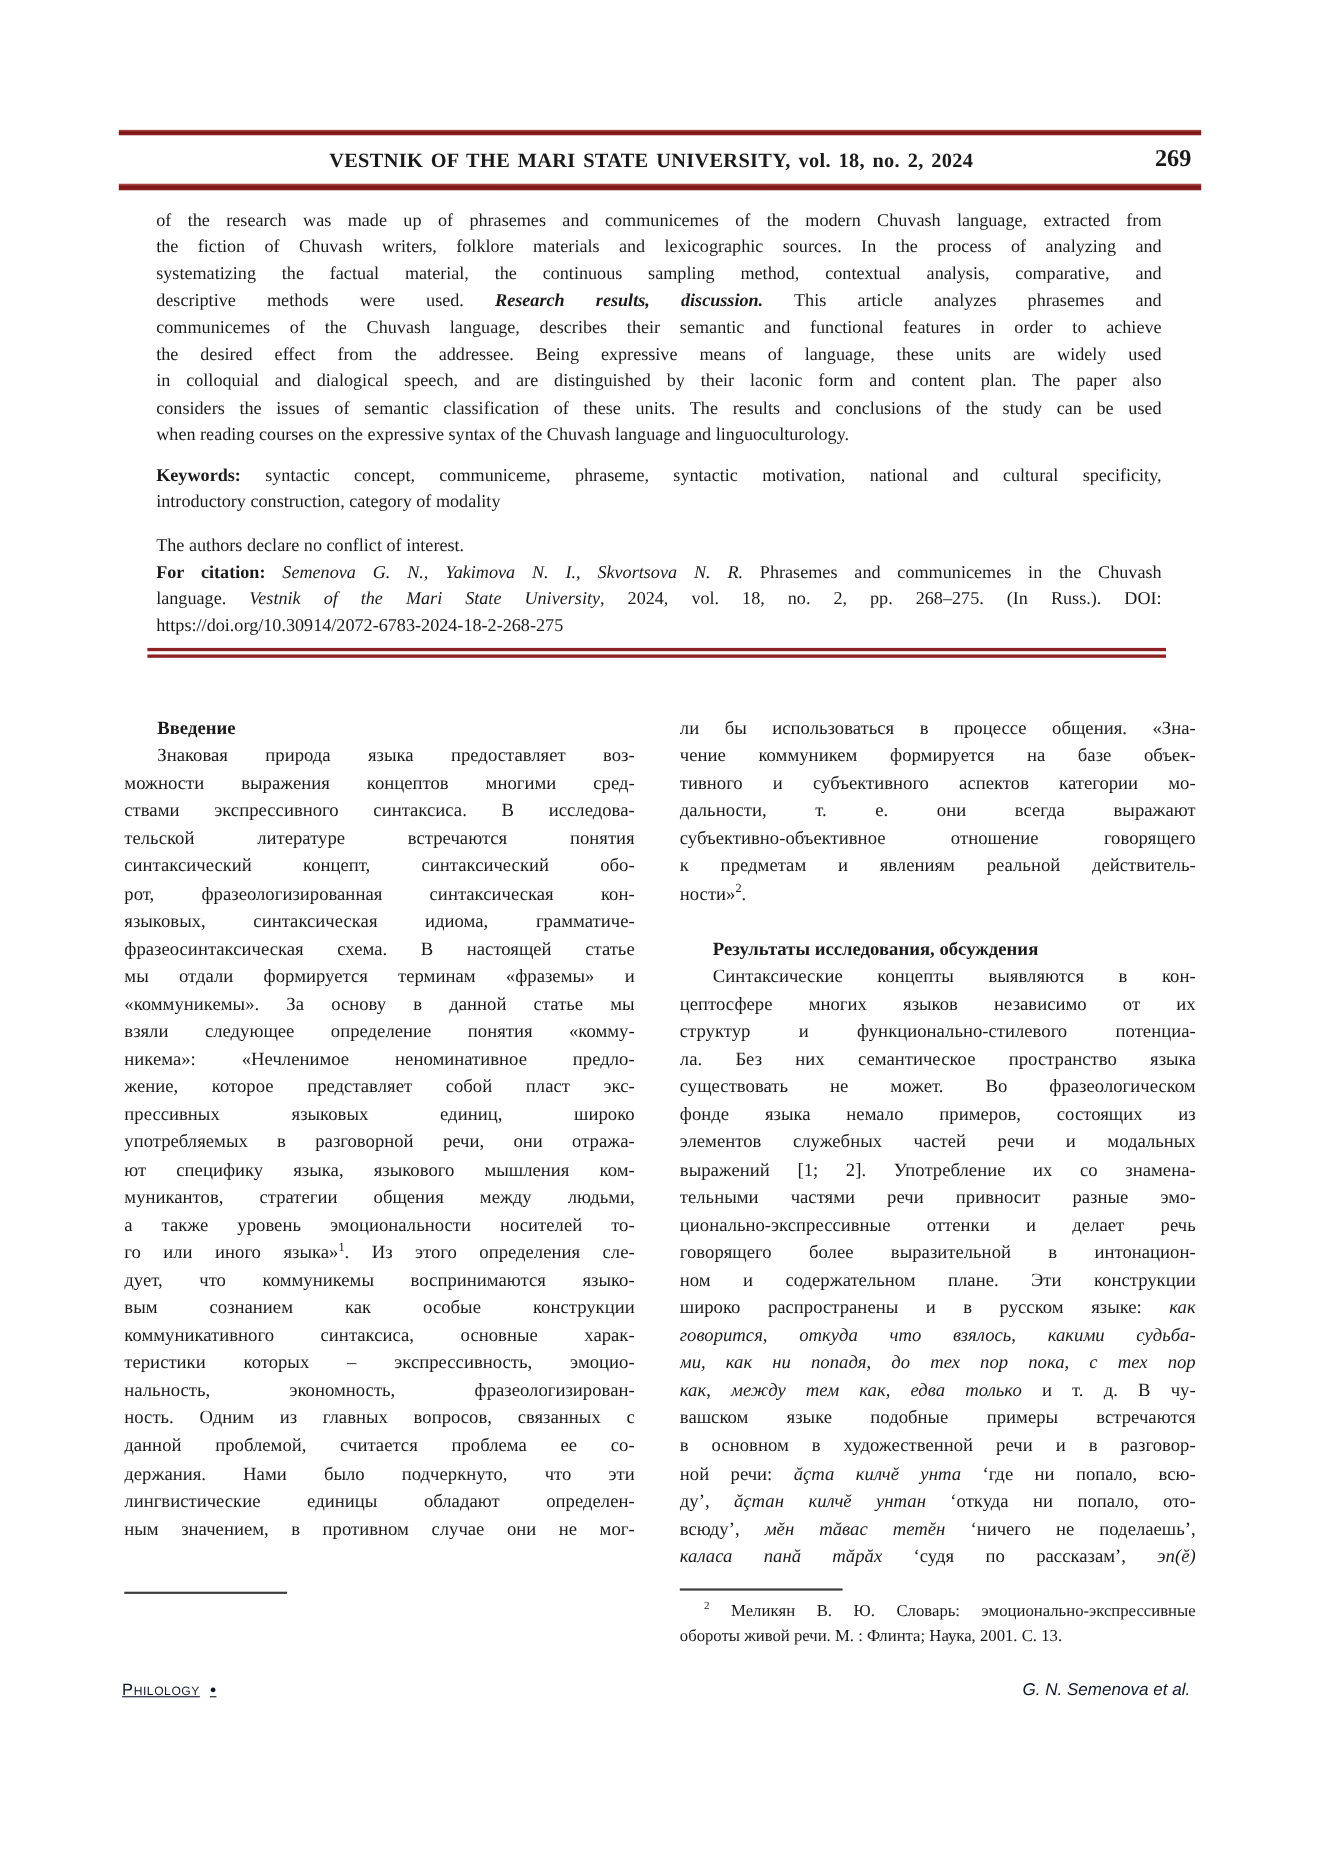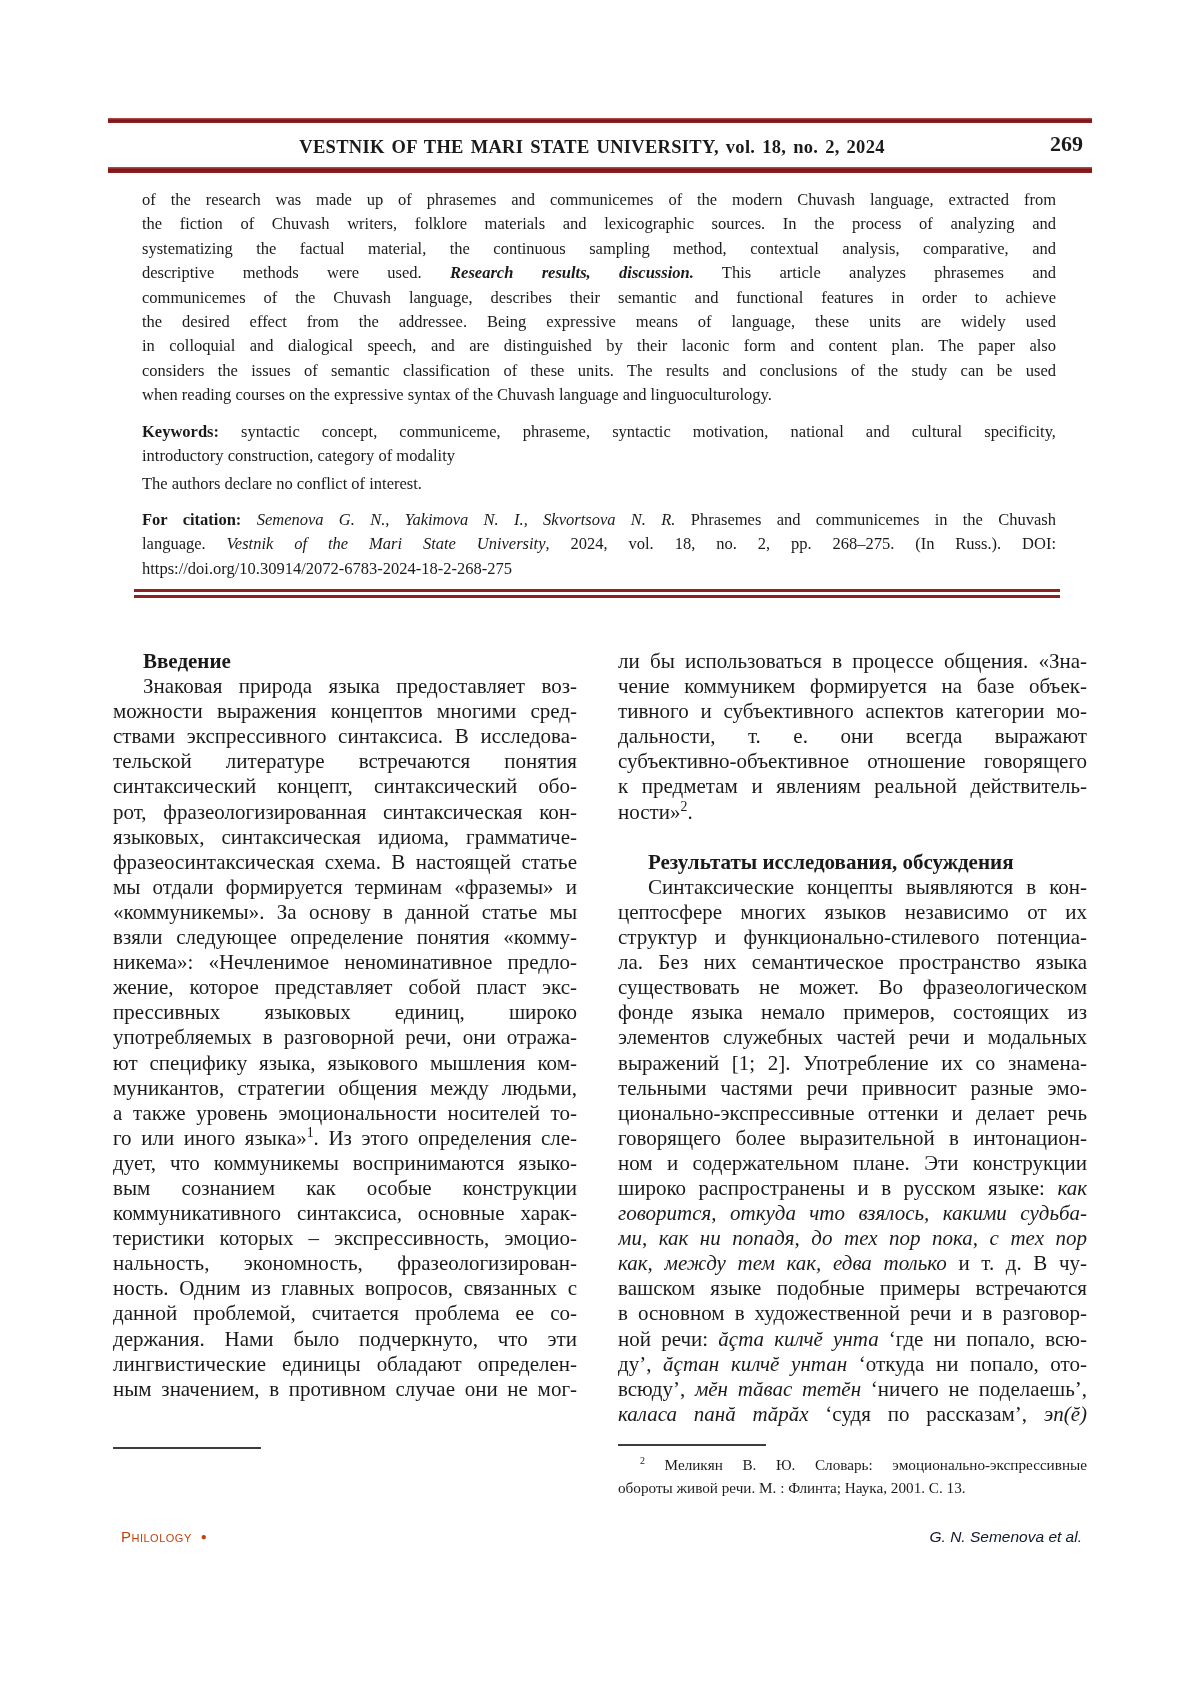--- a/index.html
+++ b/index.html
@@ -53,36 +53,36 @@
   
   .front {
     position: absolute;
     left: 142px;
     width: 914px;
     font-size: 16.5px;
   }
   .front .line { line-height: 24.4px; }
   .abstract  { top: 188px; }
   .keywords  { top: 420px; }
-  .conflict  { top: 472px; }
+  .conflict  { top: 484px; }
   .citation  { top: 508px; }
   .rule-double {
     position: absolute;
     left: 134px;
     width: 926px;
     top: 589px;
     height: 3px;
     border-top: 3px solid #8e2222;
     border-bottom: 3px solid #8e2222;
   }
   
   .col {
     position: absolute;
     top: 649px;
-    font-size: 21px;
+    font-size: 17px;
   }
   .col .line { line-height: 25.1px; height: 25.1px; }
   .col-left  { left: 113px; width: 464px; }
   .col-right { left: 618px; width: 469px; }
   
   .footnote {
     position: absolute;
     font-size: 15.2px;
     width: 464px;
   }
@@ -91,24 +91,25 @@
   .fn-left  { left: 113px; top: 1447px; }
   .fn-right { left: 618px; top: 1444px; width: 469px; }
   .fn-divider {
     width: 148px;
     border-top: 2px solid #3c3c3c;
     margin-bottom: 8px;
   }
   
   .footer-left {
     position: absolute;
-    left: 121px; top: 1528px;
+    left: 111px; top: 1528px;
     font-family: "Liberation Sans", "DejaVu Sans", sans-serif;
     font-size: 15px;
-    color: #c2410c;
+    color: #0f172a;
+    text-decoration: underline;
   }
   .footer-left .label { font-variant: small-caps; letter-spacing: 0.5px; }
   .footer-left .bullet { font-size: 10px; vertical-align: 2px; padding-left: 9px; }
   .footer-right {
     position: absolute;
     right: 118px; top: 1528px;
     font-family: "Liberation Sans", "DejaVu Sans", sans-serif;
     font-style: italic;
     font-size: 15.5px;
     color: #0f172a;

